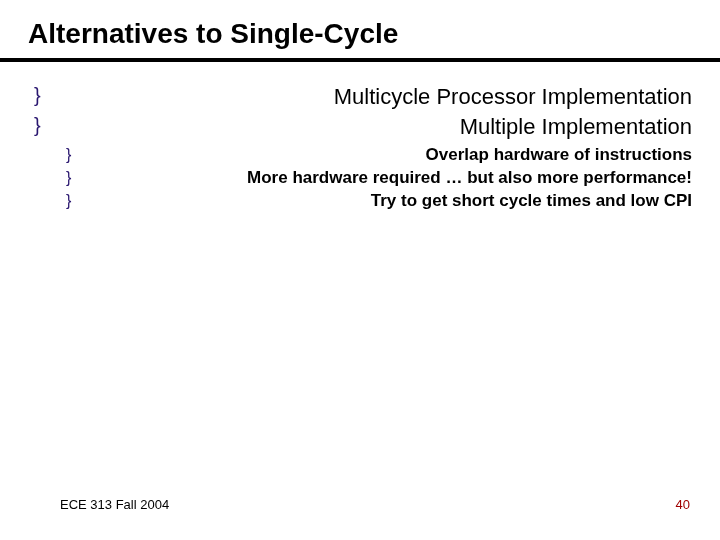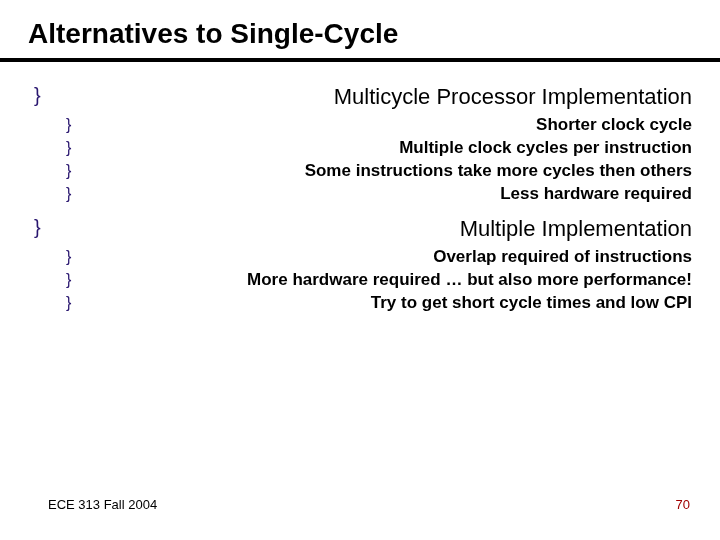--- a/index.html
+++ b/index.html
@@ -65,21 +65,21 @@
     top: 0;
     color: #29166f;
     font-size: 16px;
     font-weight: normal;
   }
   .footer {
     position: absolute;
     left: 0;
     right: 0;
     bottom: 28px;
-    padding: 0 30px 0 48px;
+    padding: 0 30px 0 60px;
     font-size: 13px;
     color: #000;
     display: flex;
     justify-content: space-between;
     align-items: baseline;
   }
   .footer-center {
     position: absolute;
     left: 50%;
     transform: translateX(-50%);
@@ -92,34 +92,28 @@
 </head>
 <body>
 
 <div class="slide">
   <h1 class="title">Alternatives to Single-Cycle</h1>
   <div class="rule"></div>
 
   <ul class="lvl1">
     <li>
       <span>Multicycle Processor Implementation</span>
-      <ul class="lvl2">
-        <li>Shorter clock cycle</li>
-        <li>Multiple clock cycles per instruction</li>
-        <li>Some instructions take more cycles then others</li>
-        <li>Less hardware required</li>
-      </ul>
     </li>
     <li>
       <span>Multiple Implementation</span>
       <ul class="lvl2">
-        <li>Overlap required of instructions</li>
+        <li>Overlap hardware of instructions</li>
         <li>More hardware required … but also more performance!</li>
         <li>Try to get short cycle times and low CPI</li>
       </ul>
     </li>
   </ul>
 
   <div class="footer">
     <span>ECE 313 Fall 2004</span>
-    <span class="footer-right">70</span>
+    <span class="footer-right">40</span>
   </div>
 </div>
 
 </body></html>

